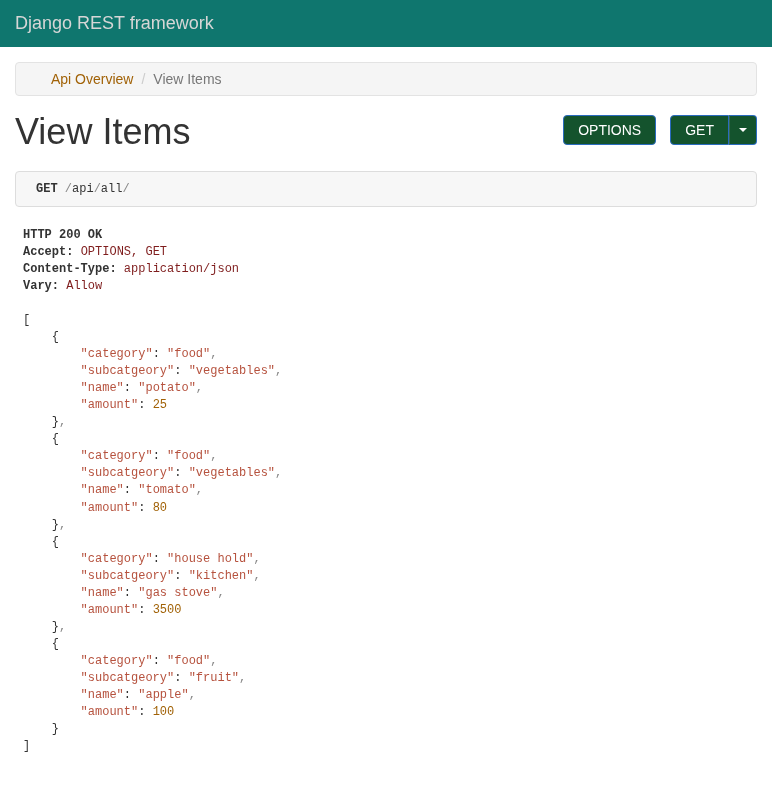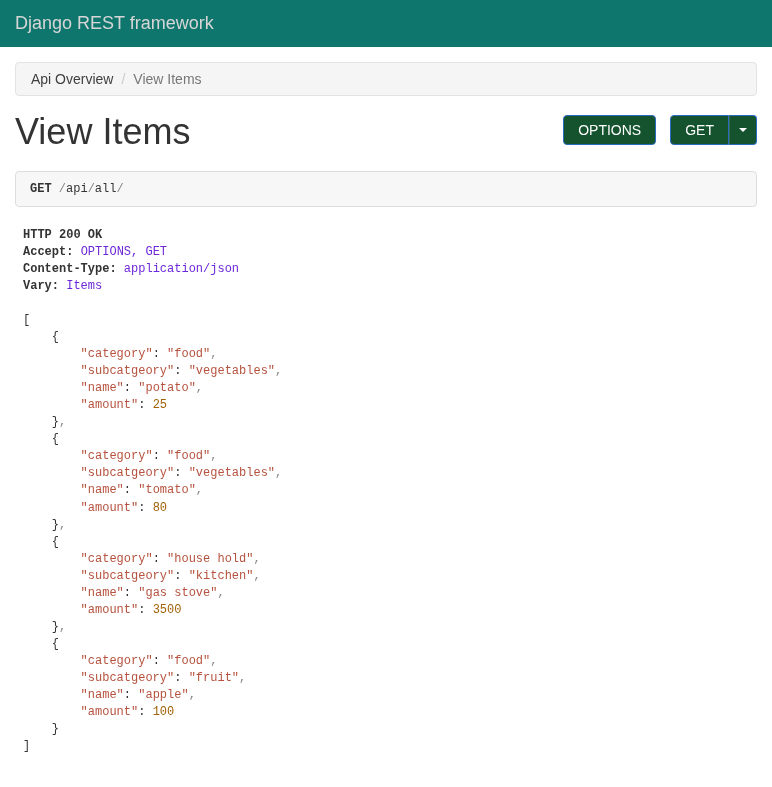--- a/index.html
+++ b/index.html
@@ -31,22 +31,23 @@
     border: 1px solid #e3e3e3;
     border-radius: 4px;
     padding: 8px 15px;
     margin-top: 15px;
     display: flex;
     align-items: center;
     list-style: none;
     font-size: 14px;
   }
   .breadcrumb a {
-    color: #404040;
+    color: #a16207;
     text-decoration: none;
+    margin-left: 20px;
   }
   .breadcrumb .sep {
     color: #ccc;
     padding: 0 8px;
   }
   .breadcrumb .active {
     color: #777;
   }
   .page-header-row {
     display: flex;
@@ -83,38 +84,38 @@
   .caret {
     width: 0; height: 0;
     border-left: 4px solid transparent;
     border-right: 4px solid transparent;
     border-top: 4px solid #fff;
   }
   .request-info {
     border: 1px solid #ddd;
     background: #f7f7f7;
     border-radius: 4px;
-    padding: 10px 14px;
+    padding: 10px 20px;
     margin-top: 18px;
     font-family: Menlo, Monaco, Consolas, "Courier New", monospace;
     font-size: 12px;
   }
   .request-info .method { font-weight: bold; }
   .request-info .path-sep { color: #888; }
   .response {
     margin-top: 20px;
     font-family: Menlo, Monaco, Consolas, "Courier New", monospace;
     font-size: 12px;
     line-height: 1.42;
     white-space: pre;
     padding: 0 0 20px 8px;
   }
   .b { font-weight: bold; }
   .hdr-name { font-weight: bold; }
-  .hdr-val { color: #6d28d9; }
+  .hdr-val { color: #7f1d1d; }
   .str { color: #b6523e; }
   .num { color: #a16207; }
   .p { color: #333; }
   .pg { color: #888; }
 </style>
 </head>
 <body>
 
 <div class="navbar">
   <a class="navbar-brand">Django REST framework</a>
@@ -143,21 +144,21 @@
     </div>
   </div>
 
   <div class="request-info">
     <span class="method">GET</span> <span id="req-path"><span class="path-sep">/</span>api<span class="path-sep">/</span>all<span class="path-sep">/</span></span>
   </div>
 
   <div class="response" id="response"><span class="b">HTTP 200 OK</span>
 <span class="hdr-name">Accept:</span> <span class="hdr-val">OPTIONS, GET</span>
 <span class="hdr-name">Content-Type:</span> <span class="hdr-val">application/json</span>
-<span class="hdr-name">Vary:</span> <span class="hdr-val">Items</span>
+<span class="hdr-name">Vary:</span> <span class="hdr-val">Allow</span>
 
 <span class="p">[</span>
     <span class="p">{</span>
         <span class="str">"category"</span><span class="p">:</span> <span class="str">"food"</span><span class="pg">,</span>
         <span class="str">"subcatgeory"</span><span class="p">:</span> <span class="str">"vegetables"</span><span class="pg">,</span>
         <span class="str">"name"</span><span class="p">:</span> <span class="str">"potato"</span><span class="pg">,</span>
         <span class="str">"amount"</span><span class="p">:</span> <span class="num">25</span>
     <span class="p">}</span><span class="pg">,</span>
     <span class="p">{</span>
         <span class="str">"category"</span><span class="p">:</span> <span class="str">"food"</span><span class="pg">,</span>

